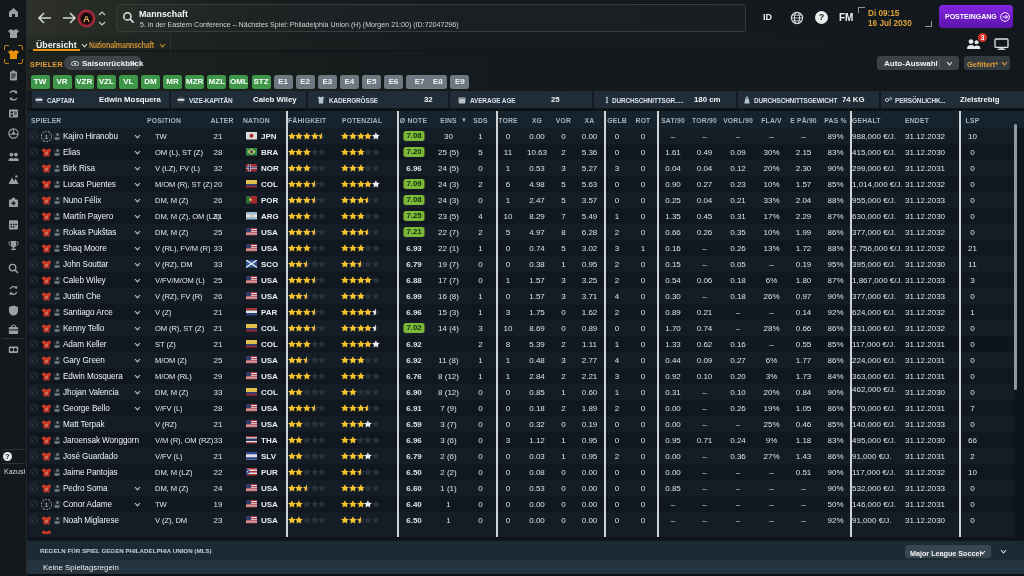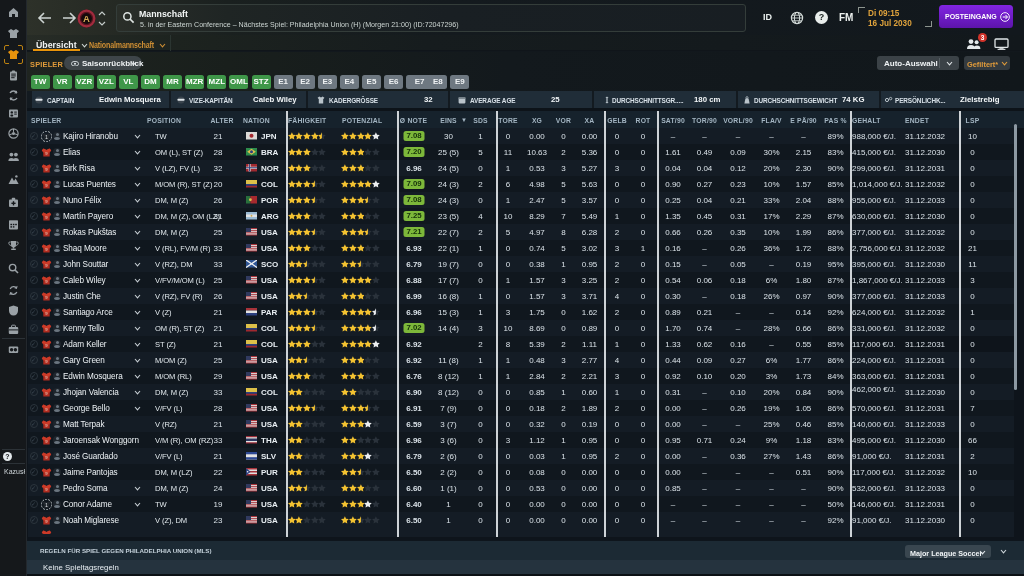--- a/index.html
+++ b/index.html
@@ -1115,21 +1115,21 @@
     <span class="c num" style="left:452.5px;top:3.5px">1</span>
     <span class="c num" style="left:480px;top:3.5px">0</span>
     <span class="c num" style="left:509px;top:3.5px">0.74</span>
     <span class="c num" style="left:535.5px;top:3.5px">5</span>
     <span class="c num" style="left:561.5px;top:3.5px">3.02</span>
     <span class="c num" style="left:589px;top:3.5px">3</span>
     <span class="c num" style="left:615px;top:3.5px">1</span>
     <span class="c num" style="left:645px;top:3.5px">0.16</span>
     <span class="c num" style="left:676.5px;top:3.5px">–</span>
     <span class="c num" style="left:710px;top:3.5px">0.26</span>
-    <span class="c num" style="left:743.5px;top:3.5px">36%</span>
+    <span class="c num" style="left:743.5px;top:3.5px">13%</span>
     <span class="c num" style="left:775.5px;top:3.5px">1.72</span>
     <span class="c num" style="left:807.5px;top:3.5px">88%</span>
     <span class="l num" style="left:824px;top:3.5px">2,756,000 €/J.</span>
     <span class="l num" style="left:877px;top:3.5px">31.12.2032</span>
     <span class="c num" style="left:944.5px;top:3.5px">21</span>
   </div>
 <div class="a" style="left:28px;top:256px;width:986px;height:16px;background:#141c25">
     <div class="chk" style="left:1.5px;top:3.5px">✓</div>
     <div class="a" style="left:13px;top:2.5px;width:11px;height:11px">
       <svg width="11" height="11" viewBox="0 0 11 11">

